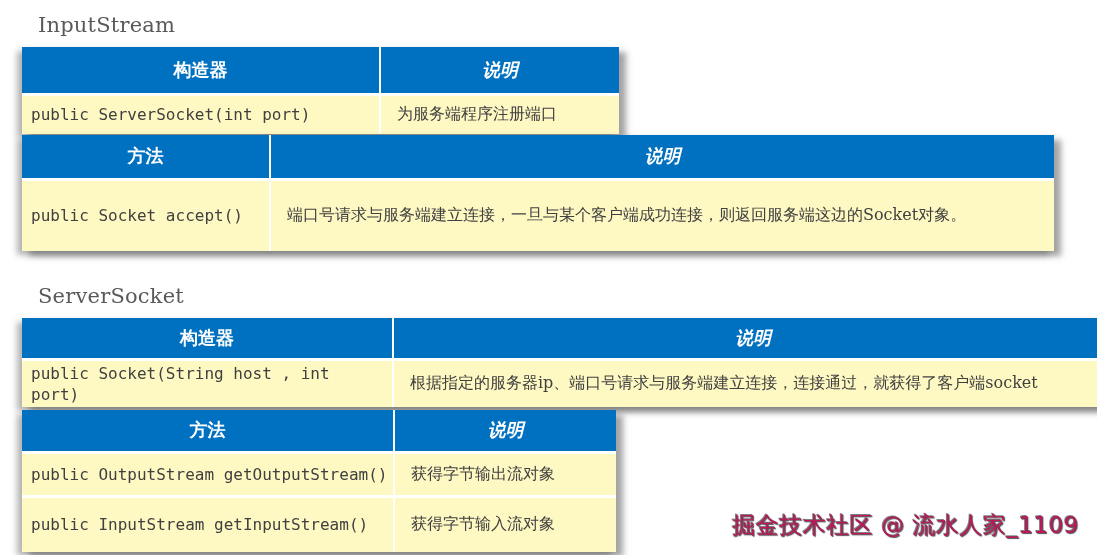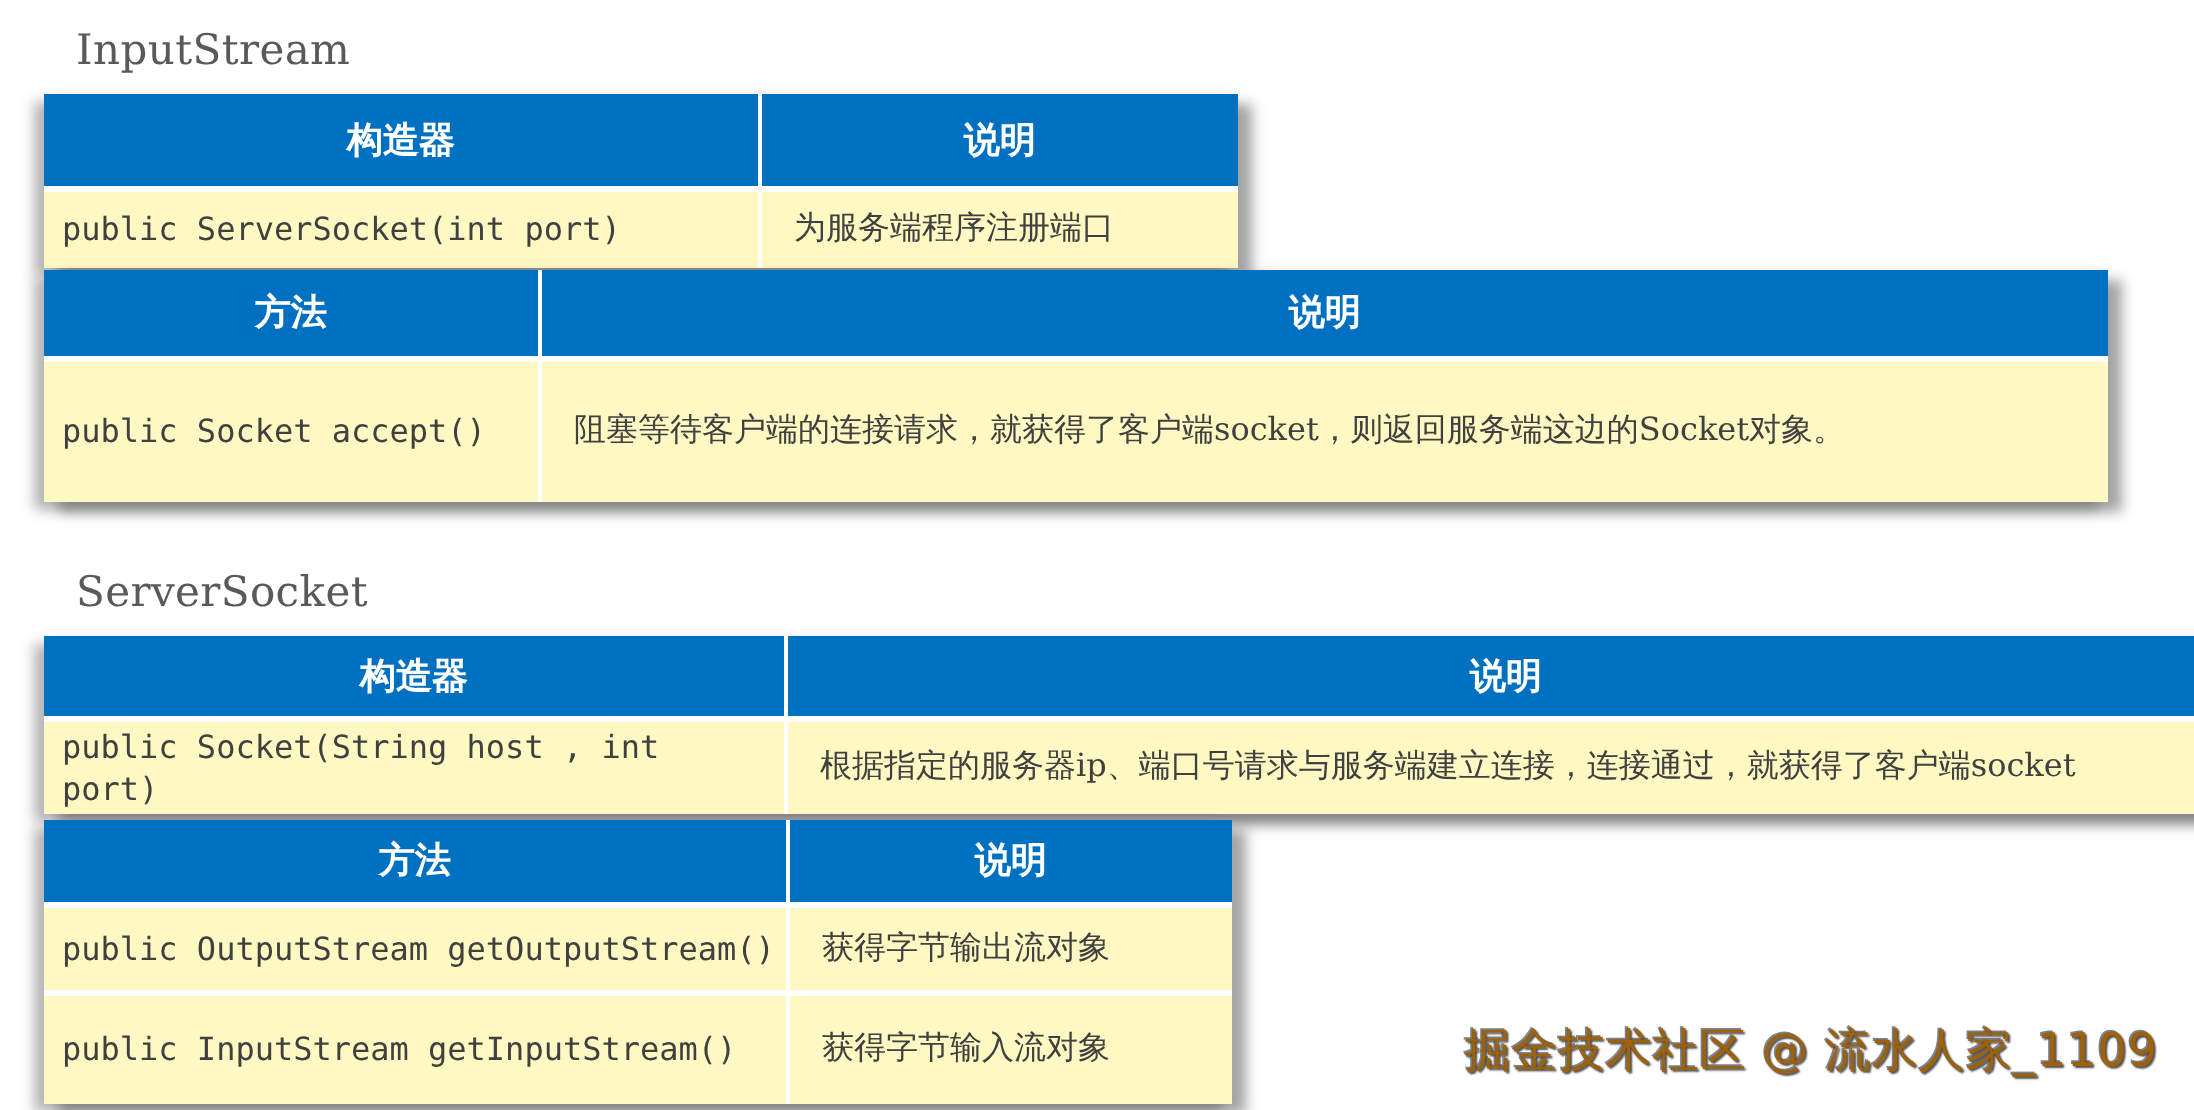--- a/index.html
+++ b/index.html
@@ -27,21 +27,21 @@
       color: #ffffff;
       font-family: "DejaVu Serif", "Liberation Serif", serif;
       font-weight: bold;
       font-size: 18px;
       text-align: center;
       padding: 0;
       border-right: 2px solid #ffffff;
       border-bottom: 3px solid #ffffff;
       margin-left: 32px;
     }
-    .tbl th:last-child { border-right: none; }
+    .tbl th:last-child { border-right: none; font-style: italic; }
     .tbl td {
       background: #fef9c3;
       color: #404040;
       font-size: 16px;
       padding: 0 9px;
       vertical-align: middle;
       border-right: 2px solid #ffffff;
       border-bottom: 3px solid #ffffff;
     }
     .tbl td:last-child { border-right: none; padding-left: 16px; }
@@ -57,21 +57,21 @@
       font-family: "DejaVu Serif", "Liberation Serif", serif;
       font-size: 16px;
       color: #404040;
       white-space: nowrap;
     }
     .watermark {
       position: absolute;
       right: 18px; bottom: 14px;
       font-family: "DejaVu Sans", sans-serif;
       font-size: 23px;
-      color: #a16207;
+      color: #be185d;
       text-shadow: 0 0 1px #444, 1px 1px 1px #555, -1px -1px 0 #888;
       letter-spacing: 0.5px;
     }
   </style>
 </head>
 <body>
 
 <div class="section-title" style="left:38px; top:13px;">InputStream</div>
 
 <table class="tbl" style="left:22px; top:47px; width:597px;">
@@ -96,21 +96,21 @@
       <col style="width:248px">
       <col style="width:784px">
     </colgroup>
   <tbody>
       <tr style="height:44px">
     <th>方法</th>
     <th>说明</th>
   </tr>
   <tr style="height:72px">
     <td class="code">public Socket accept()</td>
-    <td class="desc">阻塞等待客户端的连接请求，就获得了客户端socket，则返回服务端这边的Socket对象。</td>
+    <td class="desc">端口号请求与服务端建立连接，一旦与某个客户端成功连接，则返回服务端这边的Socket对象。</td>
   </tr>
 </tbody>
   </table>
 
 <div class="section-title" style="left:38px; top:284px;">ServerSocket</div>
 
 <table class="tbl" style="left:22px; top:318px; width:1090px;">
   <colgroup>
       <col style="width:371px">
       <col style="width:719px">

